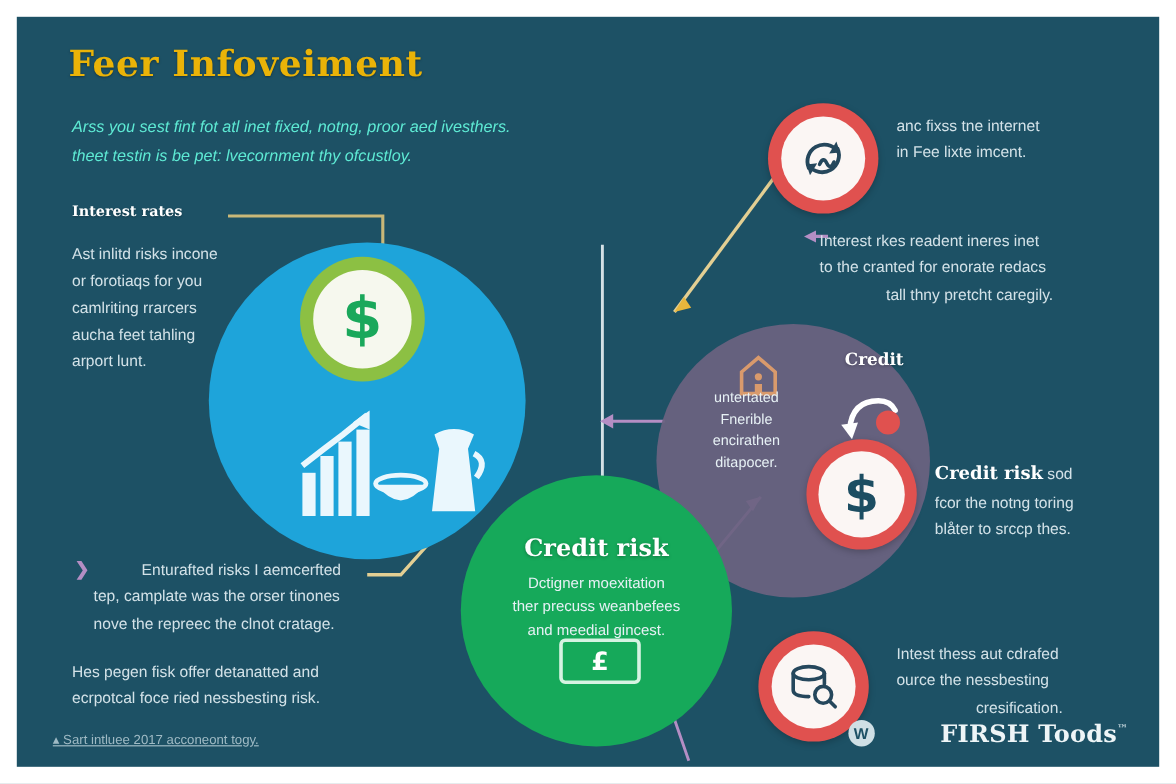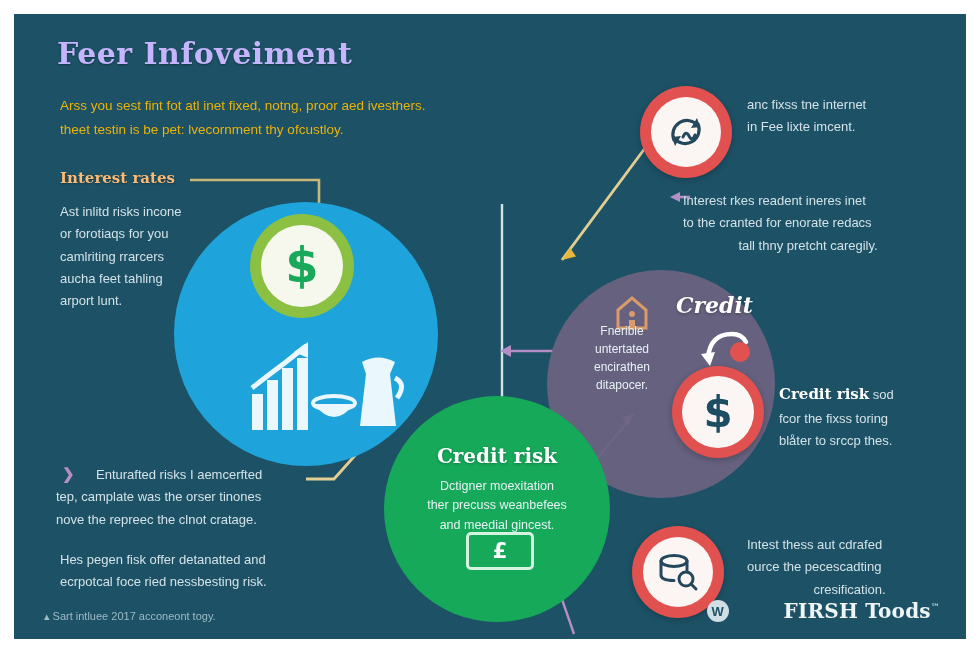--- a/index.html
+++ b/index.html
@@ -11,32 +11,32 @@
   }
   #panel{
     position:absolute;left:14px;top:14px;width:952px;height:625px;
     background:#1d5165;overflow:hidden;
   }
 
   
   .hdr-title{
     position:absolute;left:43px;top:22px;
     font-family:"DejaVu Serif","Liberation Serif",serif;
-    font-weight:bold;font-size:30px;color:#c4b5fd;letter-spacing:.5px;
+    font-weight:bold;font-size:30px;color:#eab308;letter-spacing:.5px;
     text-shadow:0 1px 2px rgba(0,0,0,.35);
   }
   .hdr-sub{
     position:absolute;left:46px;top:80px;width:470px;
-    font-size:13.5px;line-height:1.75;color:#eab308;
+    font-size:13.5px;line-height:1.75;color:#5eead4;font-style:italic;
   }
 
   .sec-head{
     position:absolute;
     font-family:"DejaVu Serif","Liberation Serif",serif;
-    font-weight:bold;font-size:15px;color:#fdba74;
+    font-weight:bold;font-size:12px;color:#ffffff;
     text-shadow:0 1px 2px rgba(0,0,0,.3);
   }
   .body-txt{position:absolute;font-size:13px;line-height:1.72;color:#d3e2e8;}
   .body-txt b{color:#ffffff;}
 
   
   .svg-layer{position:absolute;left:0;top:0;width:952px;height:625px;pointer-events:none;}
 
   
   .circ{position:absolute;border-radius:50%;}
@@ -77,21 +77,21 @@
     border-radius:50%;background:#8cc043;
     display:flex;align-items:center;justify-content:center;
   }
   #dollar-badge .inner{
     width:82px;height:82px;border-radius:50%;background:#f6f8ee;
     display:flex;align-items:center;justify-content:center;
   }
 
   
   .footnote{
-    position:absolute;left:30px;bottom:16px;font-size:11px;color:#9fbac4;
+    position:absolute;left:30px;bottom:16px;font-size:11px;color:#9fbac4;text-decoration:underline;
   }
   .logo{
     position:absolute;right:26px;bottom:16px;display:flex;align-items:center;gap:7px;
   }
   .logo-mark{
     width:22px;height:22px;border-radius:50%;background:#cfdfe5;
     display:flex;align-items:center;justify-content:center;
     font-weight:bold;font-size:13px;color:#1d5165;
   }
   .logo-text{
@@ -167,31 +167,31 @@
 
     <div class="circ" id="purple-circle"></div>
 
     <svg style="position:absolute;left:598px;top:278px;" width="40" height="40" viewBox="0 0 40 40">
       <path d="M6 18 L20 6 L34 18 V36 H6 Z" fill="none" stroke="#d99a6c" stroke-width="3"></path>
       <circle cx="20" cy="22" r="3" fill="#d99a6c"></circle>
       <path d="M17 28 h6 v8 h-6 z" fill="#d99a6c"></path>
     </svg>
 
     <div class="circ-title" style="left:533px;top:278px;width:228px;text-align:right;padding-right:22px;
-         box-sizing:border-box;font-size:22px;font-style:italic;">Credit</div>
+         box-sizing:border-box;font-size:14px;">Credit</div>
 
     <svg style="position:absolute;left:684px;top:310px;" width="56" height="46" viewBox="0 0 56 46">
       <path d="M10 34 q2 -24 24 -24 q10 0 14 8" fill="none" stroke="#ffffff" stroke-width="4.5" stroke-linecap="round"></path>
       <path d="M3 30 l14 -2 l-5 14 z" fill="#ffffff"></path>
       <circle cx="42" cy="28" r="10" fill="#e0514f"></circle>
     </svg>
 
     <div class="circ-body" style="left:533px;top:308px;width:150px;font-size:12px;line-height:1.5;">
+      <div>untertated</div>
       <div>Fnerible</div>
-      <div>untertated</div>
       <div>encirathen</div>
       <div>ditapocer.</div>
     </div>
 
     <div class="circ" id="green-circle"></div>
 
     <div class="circ-title" style="left:370px;top:430px;width:226px;font-size:20px;">Credit risk</div>
 
     <div class="circ-body" style="left:370px;top:463px;width:226px;">
       <div>Dctigner moexitation</div>
@@ -242,21 +242,21 @@
     <div class="body-txt" style="left:46px;top:187px;width:180px;">
       <div>Ast inlitd risks incone</div>
       <div>or forotiaqs for you</div>
       <div>camlriting rrarcers</div>
       <div>aucha feet tahling</div>
       <div>arport lunt.</div>
     </div>
 
     <div class="chevron" style="left:48px;top:451px;">❯</div>
 
-    <div class="body-txt" style="left:42px;top:450px;width:290px;">
+    <div class="body-txt" style="left:64px;top:450px;width:290px;">
       <div style="text-indent:40px;">Enturafted risks I aemcerfted</div>
       <div>tep, camplate was the orser tinones</div>
       <div>nove the repreec the clnot cratage.</div>
     </div>
 
     <div class="body-txt" style="left:46px;top:535px;width:300px;">
       <div>Hes pegen fisk offer detanatted and</div>
       <div>ecrpotcal foce ried nessbesting risk.</div>
     </div>
 
@@ -268,27 +268,27 @@
     <div class="body-txt" style="left:669px;top:176px;width:250px;">
       <div>Interest rkes readent ineres inet</div>
       <div>to the cranted for enorate redacs</div>
       <div style="text-align:center;">tall thny pretcht caregily.</div>
     </div>
 
     <div class="body-txt" style="left:765px;top:368px;width:190px;">
       <div>
         <b style="font-family:'DejaVu Serif','Liberation Serif',serif;font-size:15px;">Credit risk</b><span> sod</span>
       </div>
-      <div>fcor the fixss toring</div>
+      <div>fcor the notng toring</div>
       <div>blåter to srccp thes.</div>
     </div>
 
     <div class="body-txt" style="left:733px;top:520px;width:205px;">
       <div>Intest thess aut cdrafed</div>
-      <div>ource the pecescadting</div>
+      <div>ource the nessbesting</div>
       <div style="text-align:center;">cresification.</div>
     </div>
 
     <div class="footnote">▴ Sart intluee 2017 acconeont togy.</div>
 
     <div class="logo">
       <div class="logo-mark">W</div>
       <div class="logo-text"><span>FIRSH Toods</span><span class="logo-tm">™</span></div>
     </div>
 

